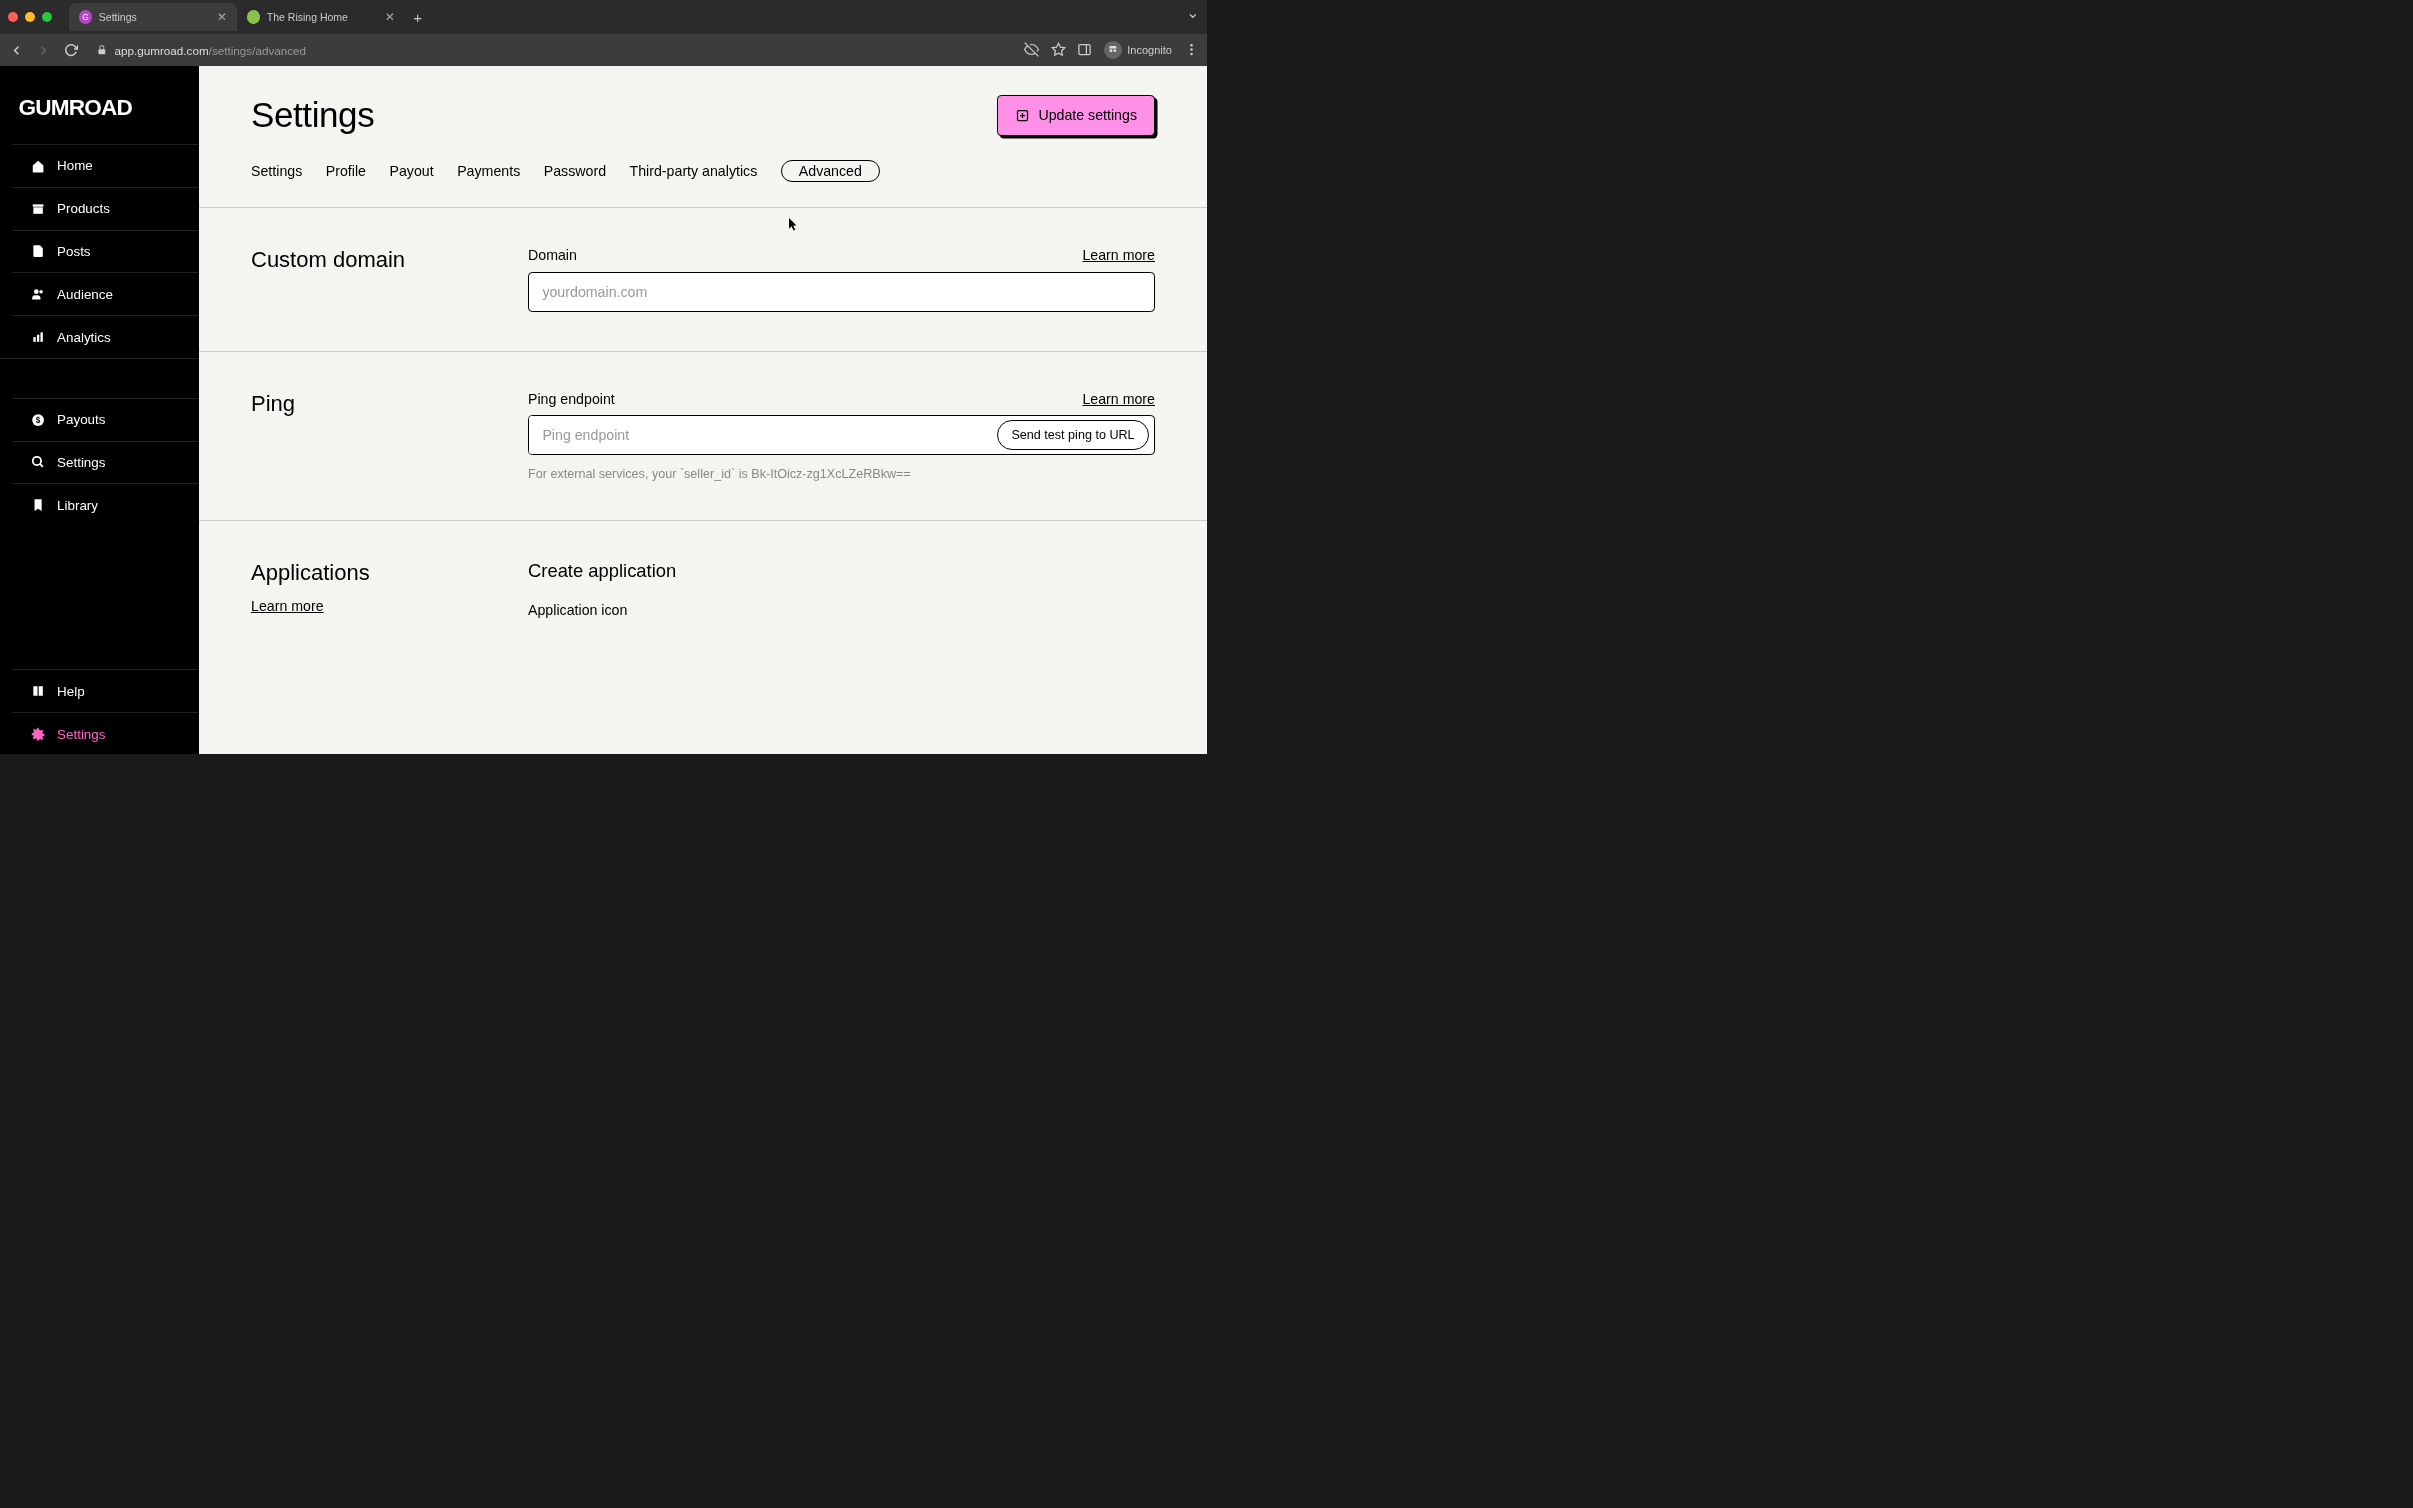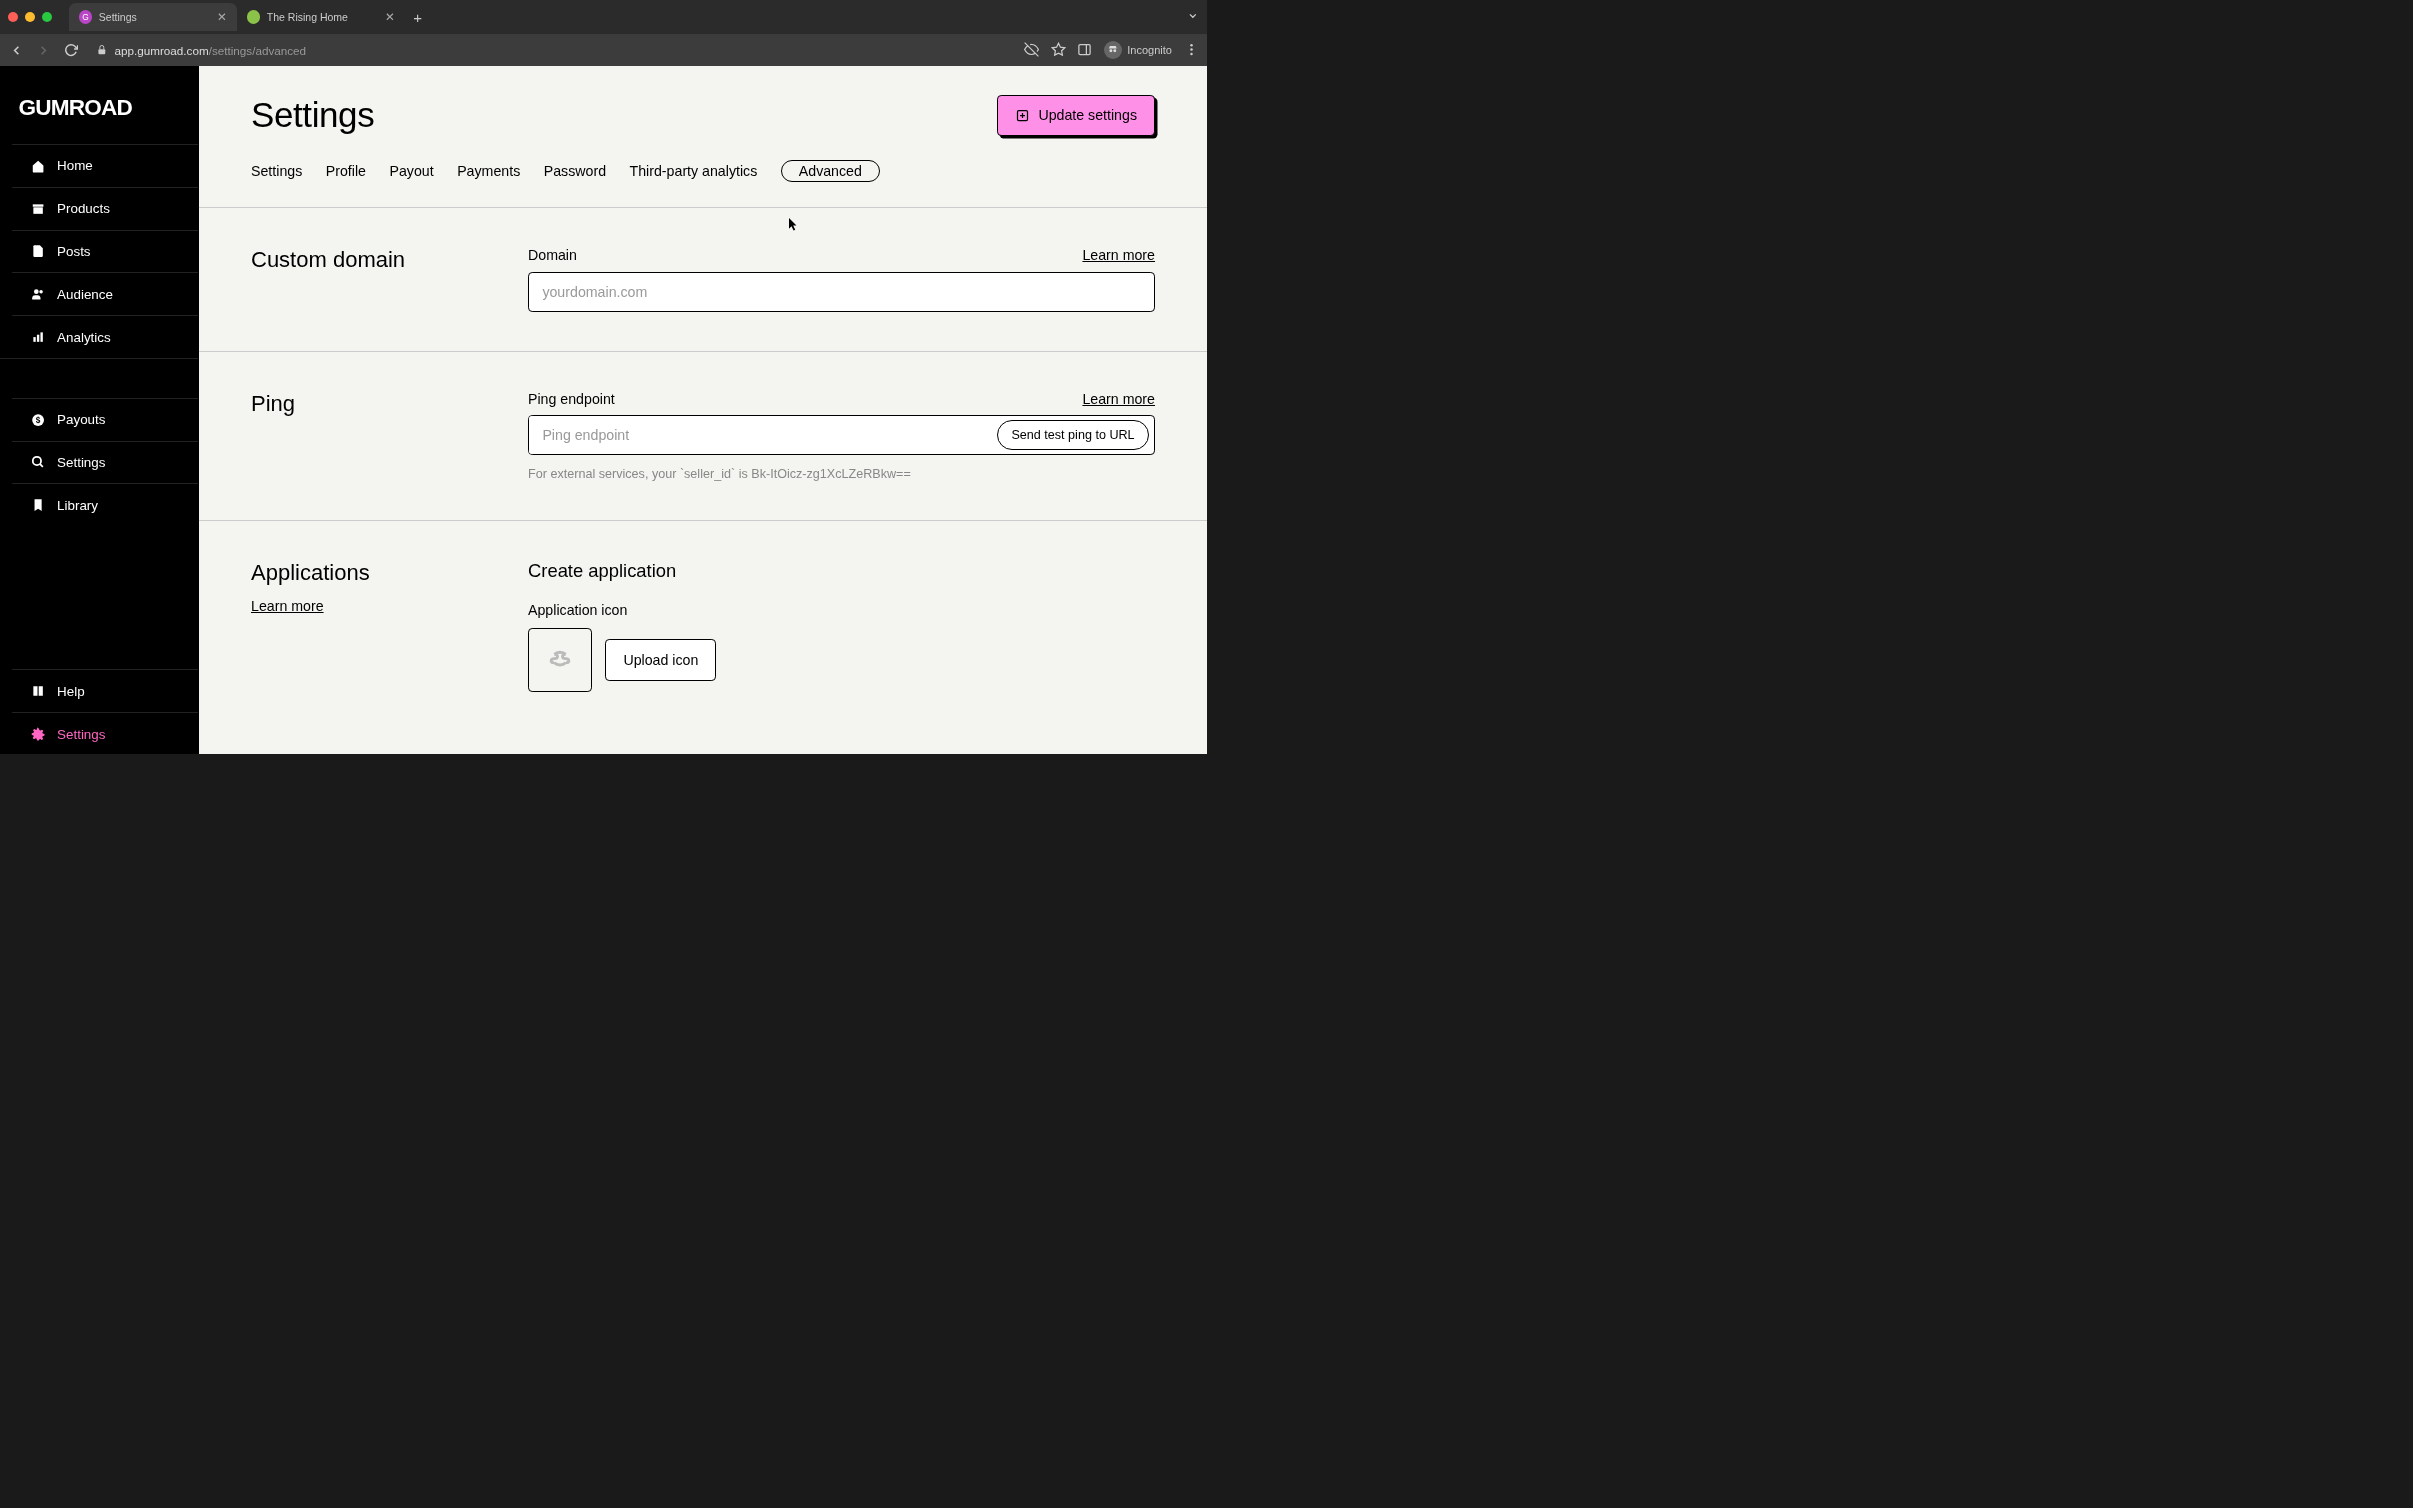--- a/index.html
+++ b/index.html
@@ -570,28 +570,20 @@
     </div>
 
     <div class="section">
       <div class="section-left">
         <div class="section-title">Applications</div>
         <a class="section-learn">Learn more</a>
       </div>
       <div class="section-right">
         <div class="sub-heading">Create application</div>
         <div class="field-label">Application icon</div>
-        <div class="icon-row">
-          <div class="icon-placeholder">
-            <svg width="34" height="34" viewBox="0 0 24 24" fill="none" stroke="#bbb" stroke-width="2">
-                <path d="M8 8c3 0 3 3 0 3s-3 3 0 3M16 8c-3 0-3 3 0 3s3 3 0 3M8 8c2-2 6-2 8 0M8 14c2 2 6 2 8 0"></path>
-              </svg>
-          </div>
-          <button class="upload-btn">Upload icon</button>
-        </div>
       </div>
     </div>
   </div>
 </div>
 
 <svg class="cursor" viewBox="0 0 12 16">
   <path d="M0 0 L0 13 L3 10 L5.5 15 L7.5 14 L5 9 L9 9 Z" fill="#000"></path>
 </svg>
 
 

